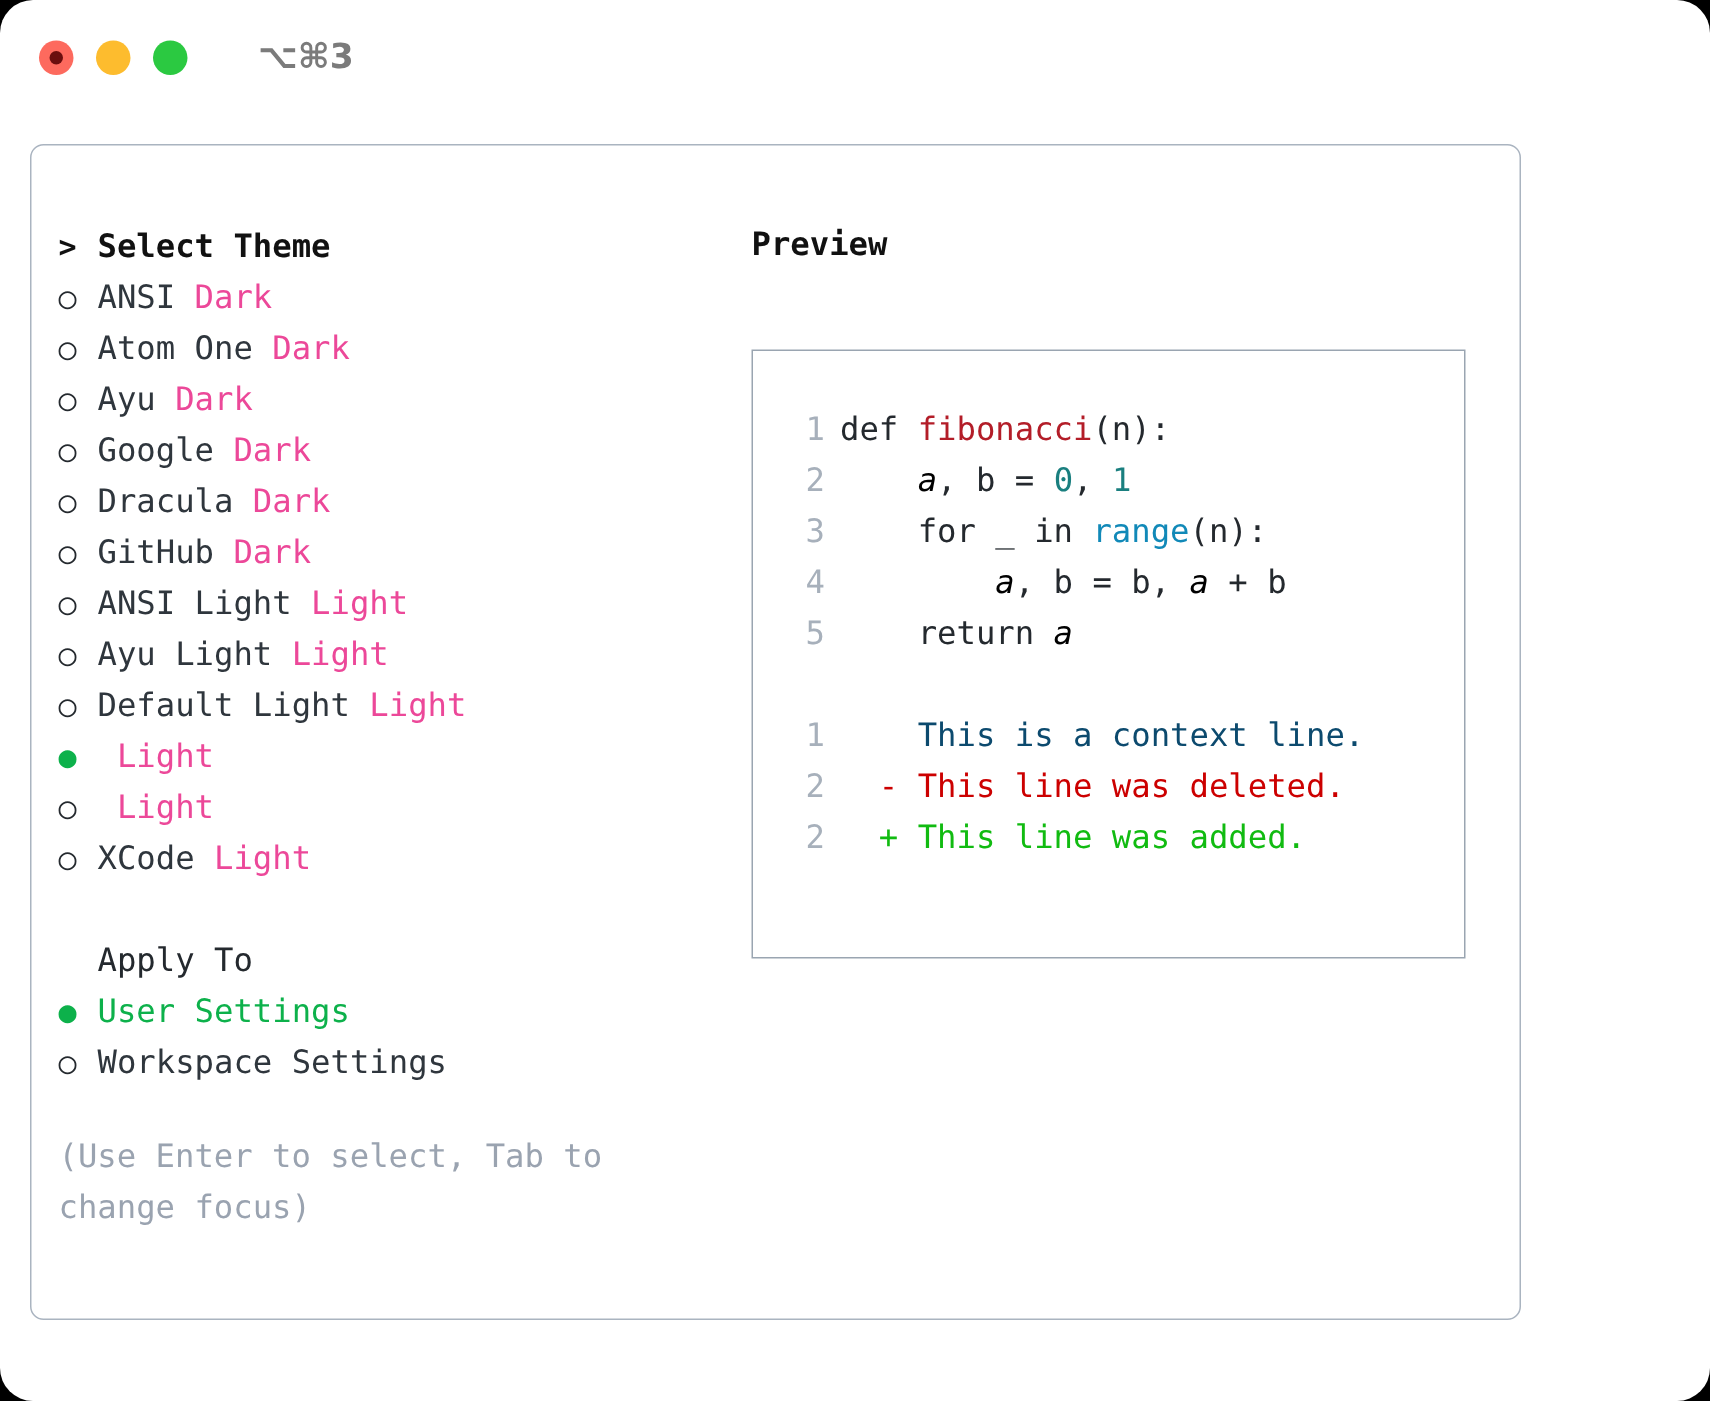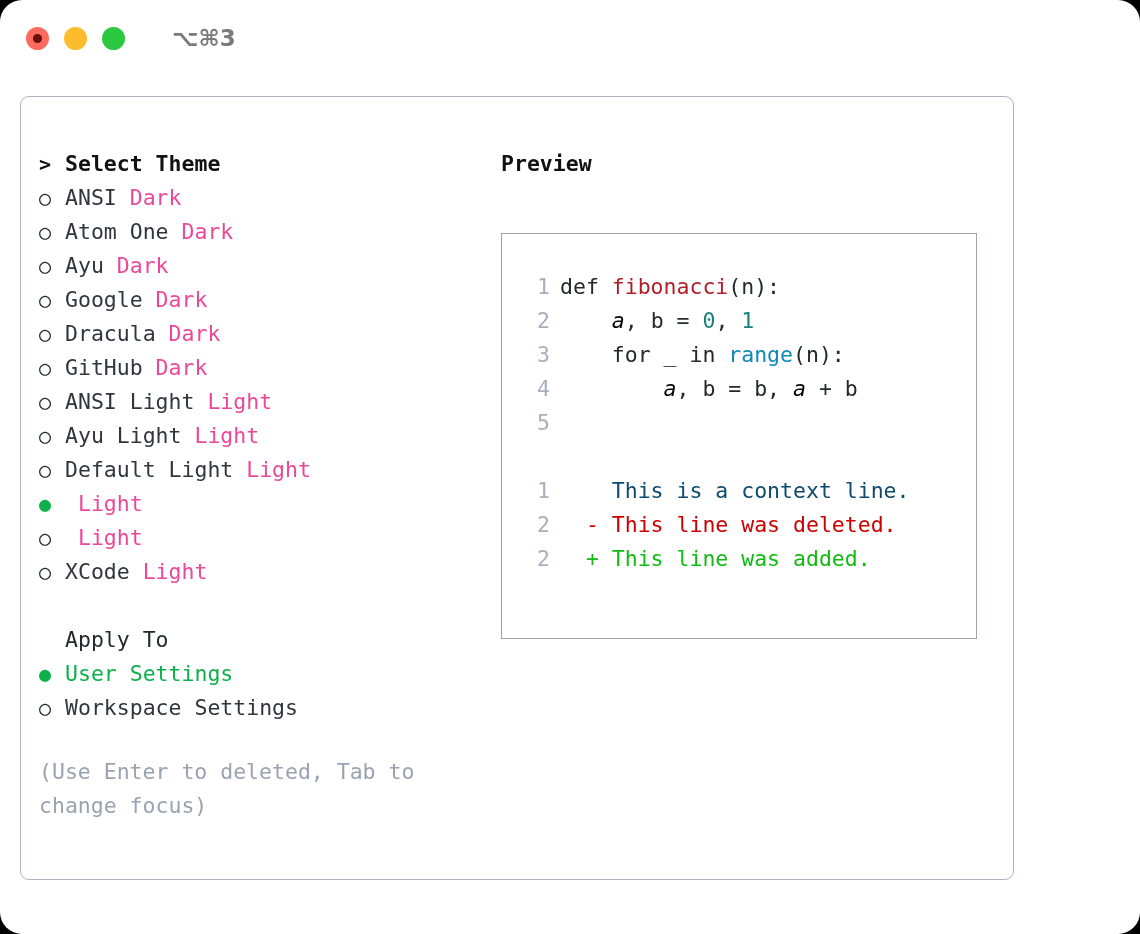--- a/index.html
+++ b/index.html
@@ -231,32 +231,32 @@
           <div class="row">
             <span class="marker"> </span>
             <span>Apply To</span>
           </div>
 
           <div id="apply-items">
               <div class="row"><span class="marker dot-full">●</span><span class="item-name selected">User Settings</span></div>
               <div class="row"><span class="marker dot-empty">○</span><span class="item-name">Workspace Settings</span></div>
             </div>
 
-          <div class="hint">(Use Enter to deleted, Tab to change focus)</div>
+          <div class="hint">(Use Enter to select, Tab to change focus)</div>
         </div>
 
         <div class="col-right">
           <div class="preview-title">Preview</div>
           <div class="preview-box">
             <div id="code-lines">
                 <div class="code-row"><span class="lnum">1</span><span><span class="code-text">def </span><span class="tok-fn">fibonacci</span><span class="code-text">(n):</span></span></div>
                 <div class="code-row"><span class="lnum">2</span><span><span class="code-text">    </span><span class="tok-var">a</span><span class="code-text">, </span><span class="code-text">b</span><span class="code-text"> = </span><span class="tok-num">0</span><span class="code-text">, </span><span class="tok-num">1</span></span></div>
                 <div class="code-row"><span class="lnum">3</span><span><span class="code-text">    </span><span class="code-text">for _ in </span><span class="tok-call">range</span><span class="code-text">(n):</span></span></div>
                 <div class="code-row"><span class="lnum">4</span><span><span class="code-text">        </span><span class="tok-var">a</span><span class="code-text">, b = b, </span><span class="tok-var">a</span><span class="code-text"> + b</span></span></div>
-                <div class="code-row"><span class="lnum">5</span></div>
+                <div class="code-row"><span class="lnum">5</span><span><span class="code-text">    </span><span class="code-text">return </span><span class="tok-var">a</span></span></div>
               </div>
             <div class="blank-row"></div>
             <div id="diff-lines">
                 <div class="code-row"><span class="lnum">1</span><span class="diff-context">    This is a context line.</span></div>
                 <div class="code-row"><span class="lnum">2</span><span class="diff-del">  - This line was deleted.</span></div>
                 <div class="code-row"><span class="lnum">2</span><span class="diff-add">  + This line was added.</span></div>
               </div>
           </div>
         </div>
 

